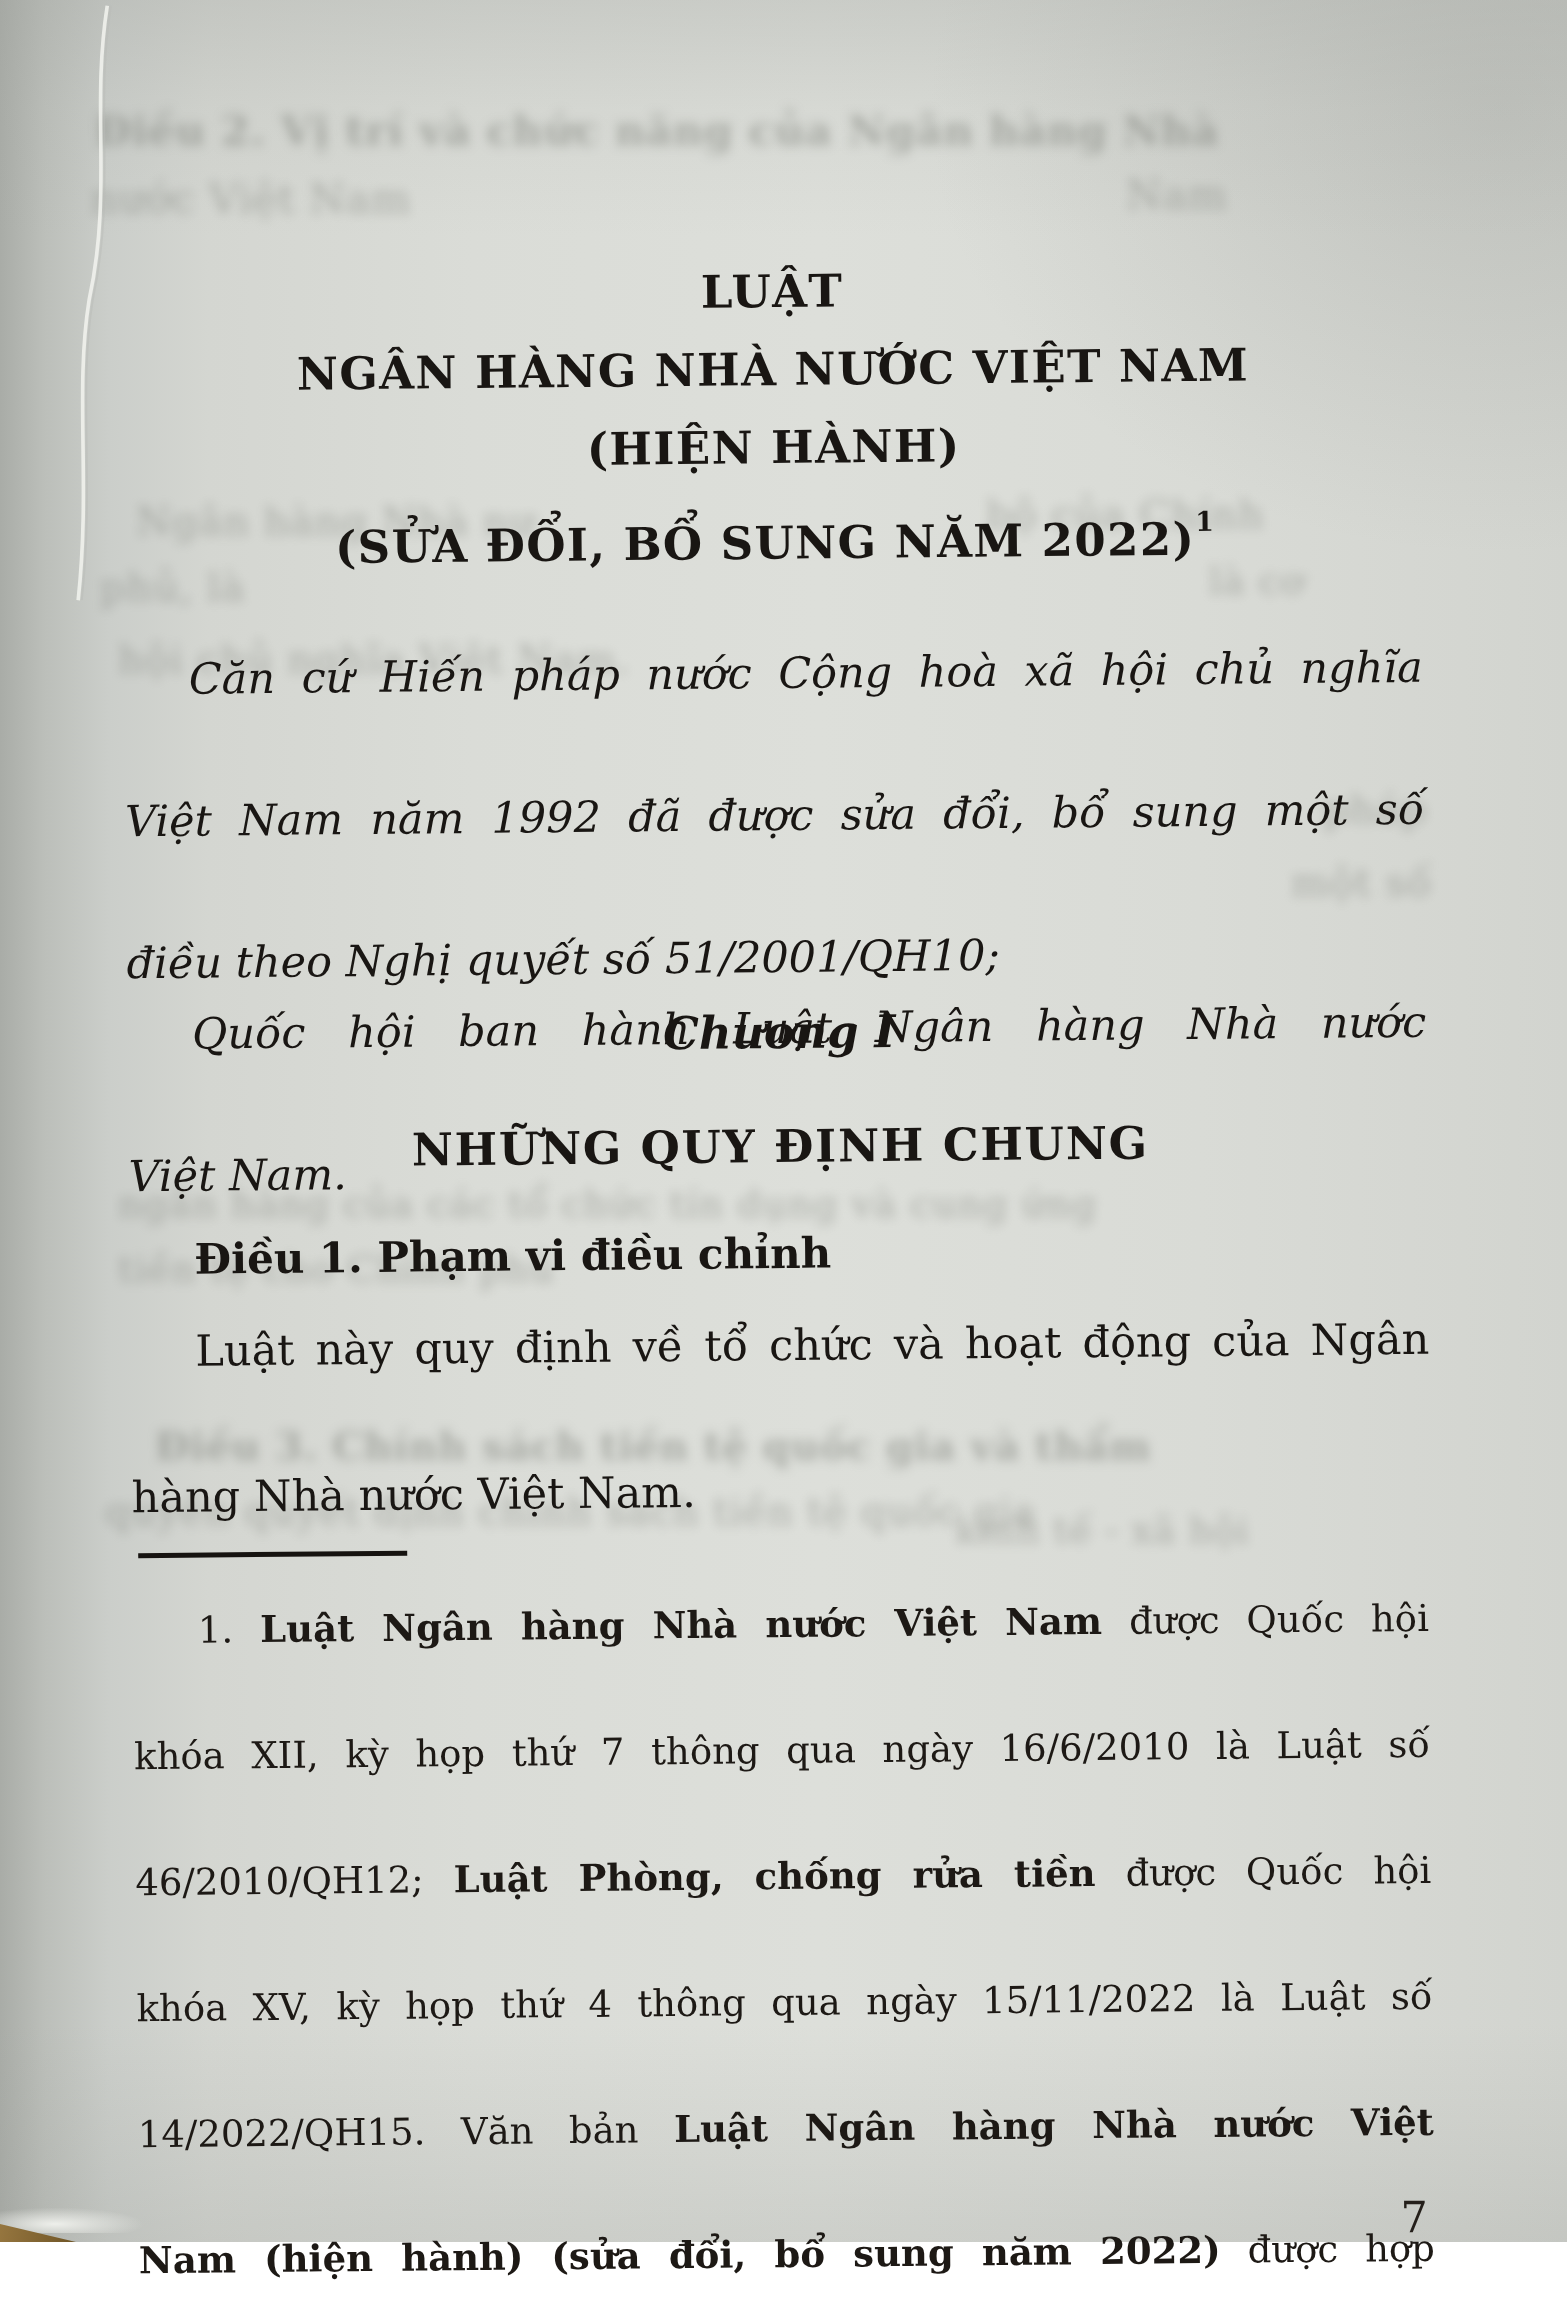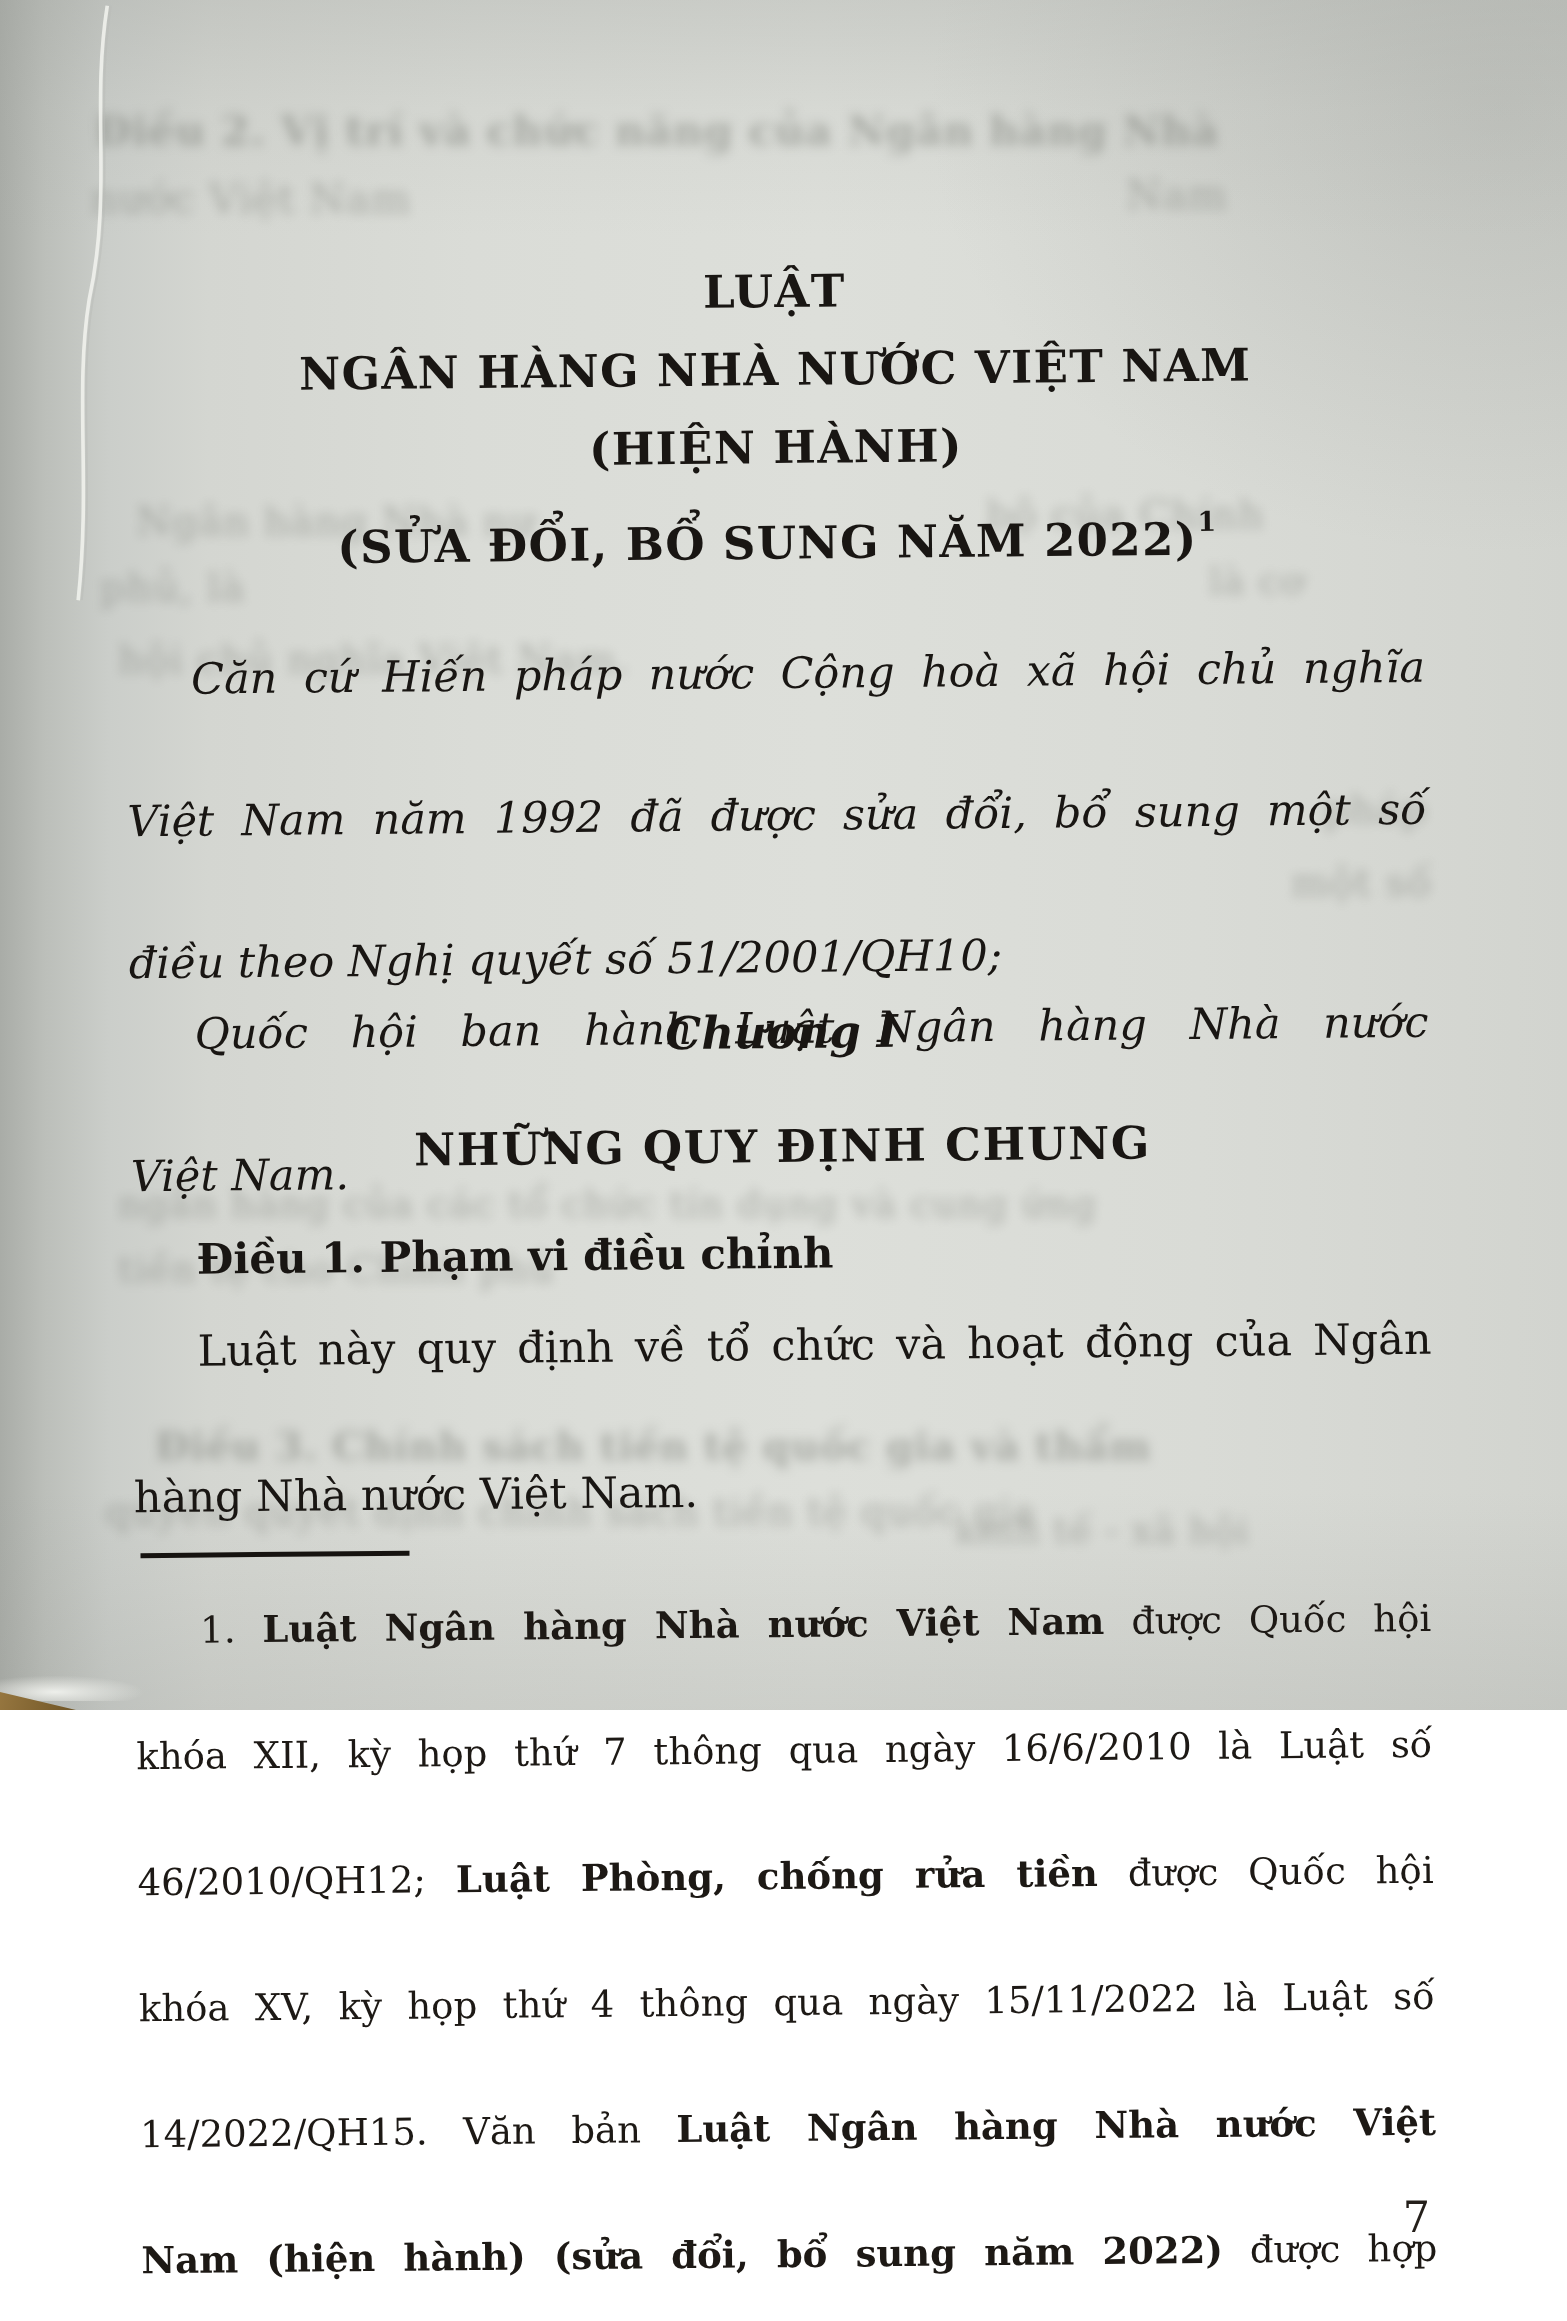--- a/index.html
+++ b/index.html
@@ -3,21 +3,21 @@
 <meta charset="utf-8">
 <style>
   html, body {
     margin: 0; padding: 0;
     width: 1567px; height: 2322px;
     overflow: hidden;
     font-family: "DejaVu Serif", "Liberation Serif", serif;
   }
   .sheet {
     position: relative;
-    width: 1567px; height: 1710px;
+    width: 1567px; height: 2242px;
     background:
       linear-gradient(180deg, rgba(158,161,156,0.30) 0, rgba(158,161,156,0.10) 109px, rgba(158,161,156,0) 236px),
       linear-gradient(0deg, rgba(148,151,146,0.22) 0, rgba(148,151,146,0) 218px),
       radial-gradient(818px 636px at 1500px 109px, rgba(140,143,138,0.28), rgba(140,143,138,0) 70%),
       linear-gradient(90deg, #a9aca7 0px, #bcbfba 45px, #cbceca 109px, #d4d6d1 209px,
         #dadcd7 473px, #dddfda 818px, #d9dbd6 1200px, #d2d4cf 1567px);
     color: #191613;
   }
   .ghost-layer { position: absolute; inset: 0; z-index: 1; }
   .ghost {

